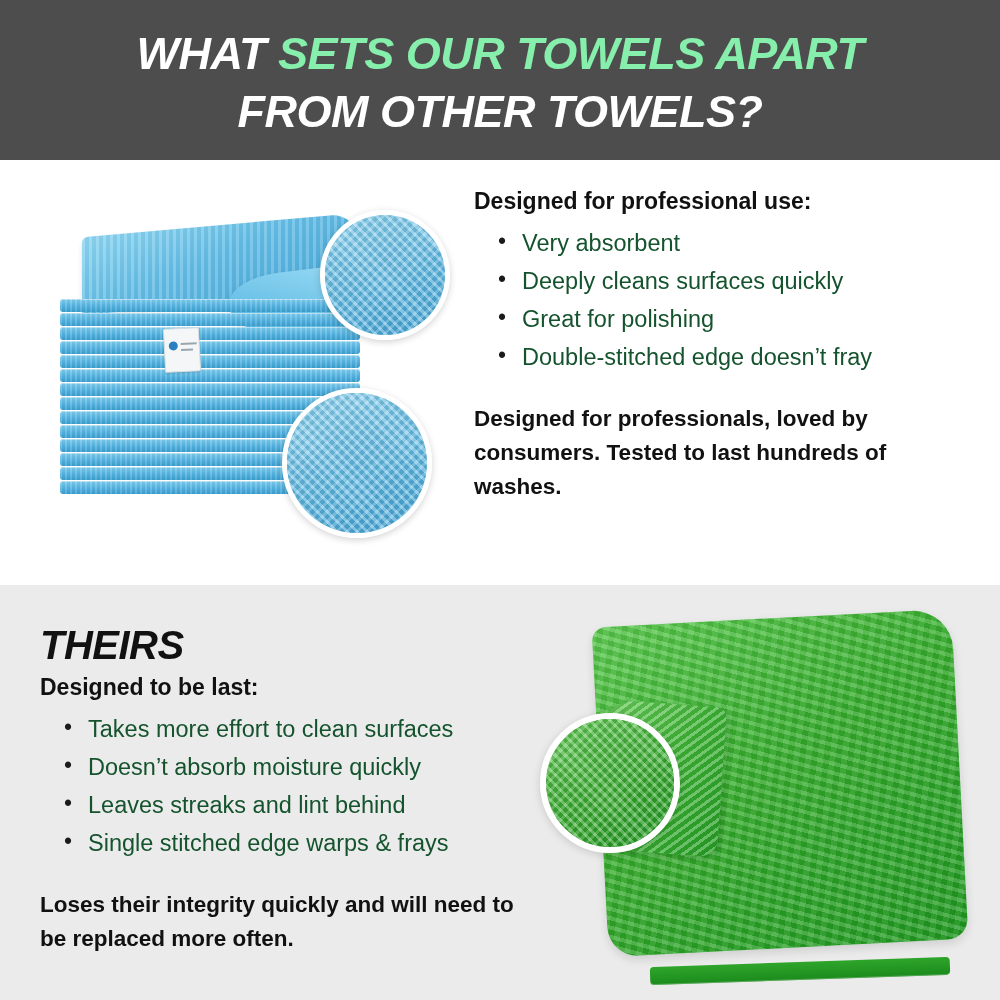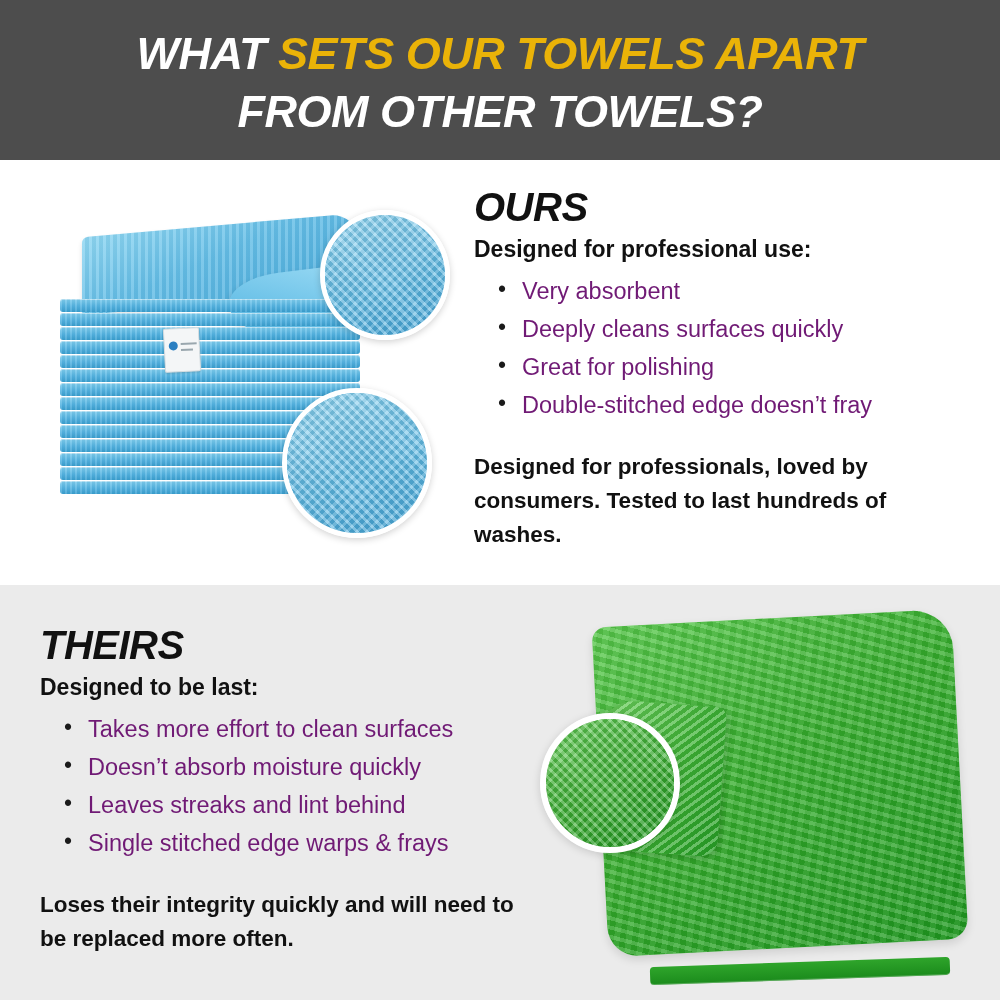--- a/index.html
+++ b/index.html
@@ -30,21 +30,21 @@
   .header-line {
     font-weight: bold;
     font-style: italic;
     font-size: 45px;
     letter-spacing: -0.5px;
     line-height: 1.28;
     color: #ffffff;
     text-align: center;
     white-space: nowrap;
   }
-  .header-line .accent { color: #eab308; }
+  .header-line .accent { color: #86efac; }
 
   
   .ours-section {
     position: absolute;
     left: 0; top: 160px;
     width: 1000px; height: 425px;
     background: #ffffff;
   }
 
   .ours-text {
@@ -69,21 +69,21 @@
     margin-bottom: 8px;
   }
   ul.bullets {
     list-style: none;
     margin: 0 0 0 22px;
     padding: 0;
   }
   ul.bullets li {
     position: relative;
     font-size: 23.5px;
-    color: #701a75;
+    color: #14532d;
     line-height: 1.62;
     padding-left: 26px;
     white-space: nowrap;
   }
   ul.bullets li::before {
     content: "\2022";
     position: absolute;
     left: 2px; top: -1px;
     font-size: 23px;
     color: #1a1a1a;
@@ -316,21 +316,20 @@
       </div>
       <div class="circle-inset circle-a">
         <div class="tex"></div>
       </div>
       <div class="circle-inset circle-b">
         <div class="tex"></div>
       </div>
     </div>
 
     <div class="ours-text">
-      <div class="ours-title">OURS</div>
       <div class="subhead">Designed for professional use:</div>
       <ul class="bullets">
         <li>Very absorbent</li>
         <li>Deeply cleans surfaces quickly</li>
         <li>Great for polishing</li>
         <li>Double-stitched edge doesn’t fray</li>
       </ul>
       <div class="closing">Designed for professionals, loved by consumers. Tested to last hundreds of washes.</div>
     </div>
   </div>

